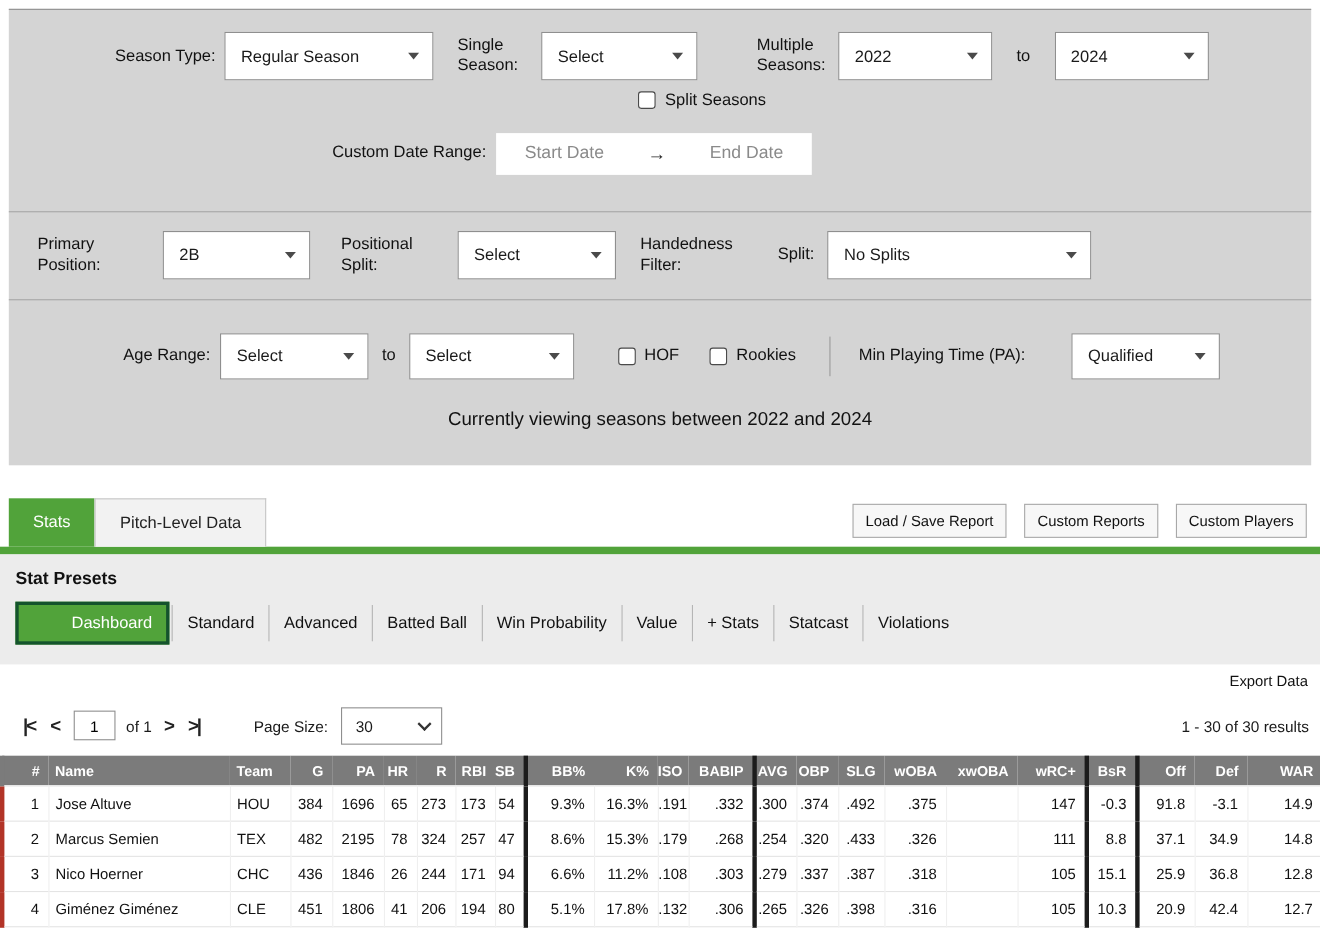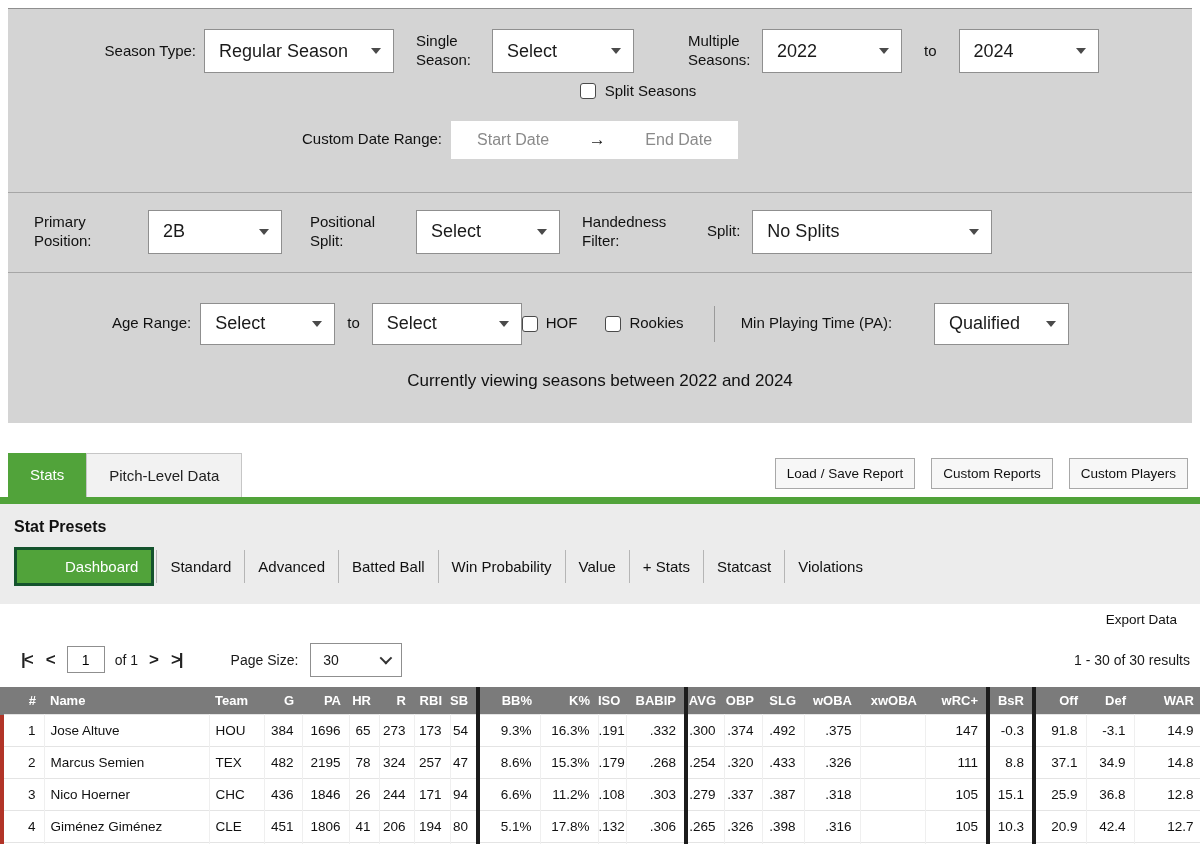--- a/index.html
+++ b/index.html
@@ -1,21 +1,21 @@
 <!DOCTYPE html>
 <html><head>
 <meta charset="utf-8">
 <style>
   * { box-sizing: border-box; margin: 0; padding: 0; }
   html,body { width:1200px; height:844px; overflow:hidden; background:#fff;
     font-family:"Liberation Sans", sans-serif; color:#1a1a1a; }
   .panel { margin:8px 8px 0 8px; width:1184px; background:#d4d4d4; border-top:1px solid #8f8f8f; }
   .lbl { font-size:15px; color:#111; line-height:1.25; }
   .sel { background:#fff; border:1px solid #8f8f8f; height:44px; display:flex; align-items:center;
-         justify-content:space-between; padding:0 12px 0 14px; font-size:18px; cursor:pointer; }
+         justify-content:space-between; padding:0 12px 0 14px; font-size:15px; cursor:pointer; }
   .caret { width:0; height:0; border-left:5px solid transparent; border-right:5px solid transparent;
            border-top:6px solid #4a4a4a; }
   .checkbox { width:16px; height:16px; background:#fff; border:1px solid #4a4a4a; border-radius:3px;
               display:inline-block; cursor:pointer; }
 
   .f-row1 { display:flex; align-items:center; padding:20px 0 0 88px; }
   .f-row1 .lab-season { width:100px; text-align:right; margin-right:8px; }
   .sel-season-type { width:190px; }
   .lab-single { width:62px; margin-left:22px; }
   .sel-single { width:142px; margin-left:14px; }
@@ -46,21 +46,21 @@
   .sel-split { width:240px; }
 
   .sec3 { border-top:1px solid #a6a6a6; margin-top:0; padding-top:30px; }
   .f-row3 { display:flex; align-items:center; padding-left:104px; }
   .f-row3 .sel { height:42px; }
   .lab-age { margin-right:9px; }
   .sel-age-from { width:135px; }
   .age-to { margin:0 12px; }
   .sel-age-to { width:150px; }
   .cbx-grp { display:flex; align-items:center; gap:8px; }
-  .g-hof { }
+  .g-hof { margin-left:40px; }
   .g-rook { margin-left:28px; }
   .vdiv { width:1px; height:36px; background:#9a9a9a; margin:0 26px 0 30px; }
   .lab-mpt { }
   .sel-mpt { width:135px; height:40px;margin-left:42px; }
   .viewing-note { text-align:center; font-size:17px; padding:26px 0 32px 0; color:#111; }
 
   .tab-bar { display:flex; align-items:flex-end; margin:30px 0 0 8px; }
   .tab { height:44px; display:flex; align-items:center; padding:0 22px; font-size:15px; cursor:pointer; }
   .tab-active { background:#51a33a; color:#fff; }
   .tab-idle { background:#f2f2f2; color:#222; border:1px solid #c6c6c6; border-bottom:none; }
@@ -69,21 +69,21 @@
           font-family:inherit; cursor:pointer; color:#111; }
   .green-bar { height:7px; background:#51a33a; width:1200px; }
 
   .presets { background:#ececec; padding:14px 0 18px 14px; }
   .presets h2 { font-size:16px; font-weight:bold; margin-bottom:11px; color:#111; }
   .preset-row { display:flex; align-items:center; }
   .preset { font-size:15px; padding:8px 13px; color:#111; cursor:pointer; }
   .preset + .preset { border-left:1px solid #b5b5b5; }
   .preset.active { background:#51a33a; color:#fff; border:3px solid #14532d; margin-right:2px;padding-left:48px; }
 
-  .export-row { text-align:right; padding:8px 23px 0 0; font-size:13.5px; }
+  .export-row { text-align:right; padding:8px 11px 0 0; font-size:13.5px; }
   .export-link { cursor:pointer; color:#111; }
 
   .pager { display:flex; align-items:center; margin:16px 10px 10px 14px; }
   .pg-ic { font-size:17px; font-weight:bold; color:#222; letter-spacing:-2px; cursor:pointer;
            padding:0 7px; }
   .pg-input { width:38px; height:27px; border:1px solid #8f8f8f; text-align:center; font-size:14px;
               margin:0 6px; font-family:inherit; }
   .pg-of { font-size:14px; margin:0 4px; }
   .pg-size-lbl { font-size:14px; margin-left:42px; margin-right:12px; }
   .pg-size { width:92px; height:34px; background:#fff; border:1px solid #8f8f8f; display:flex;

